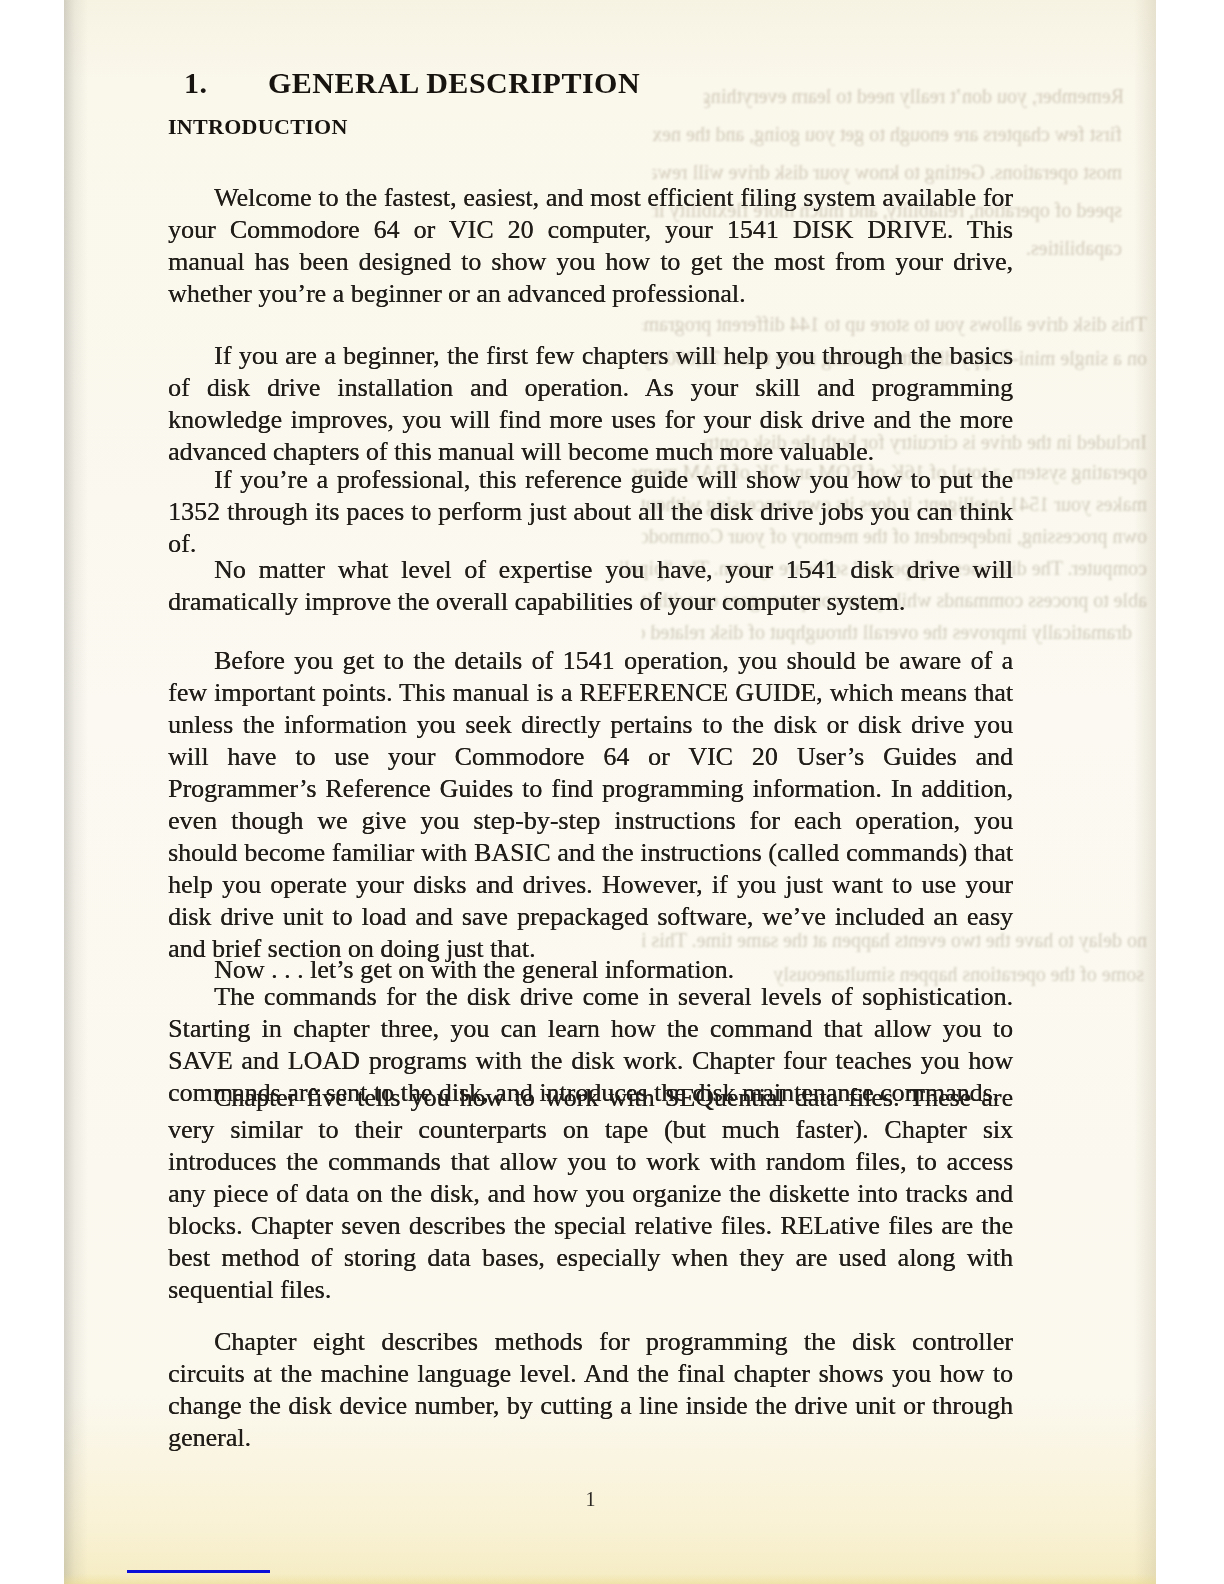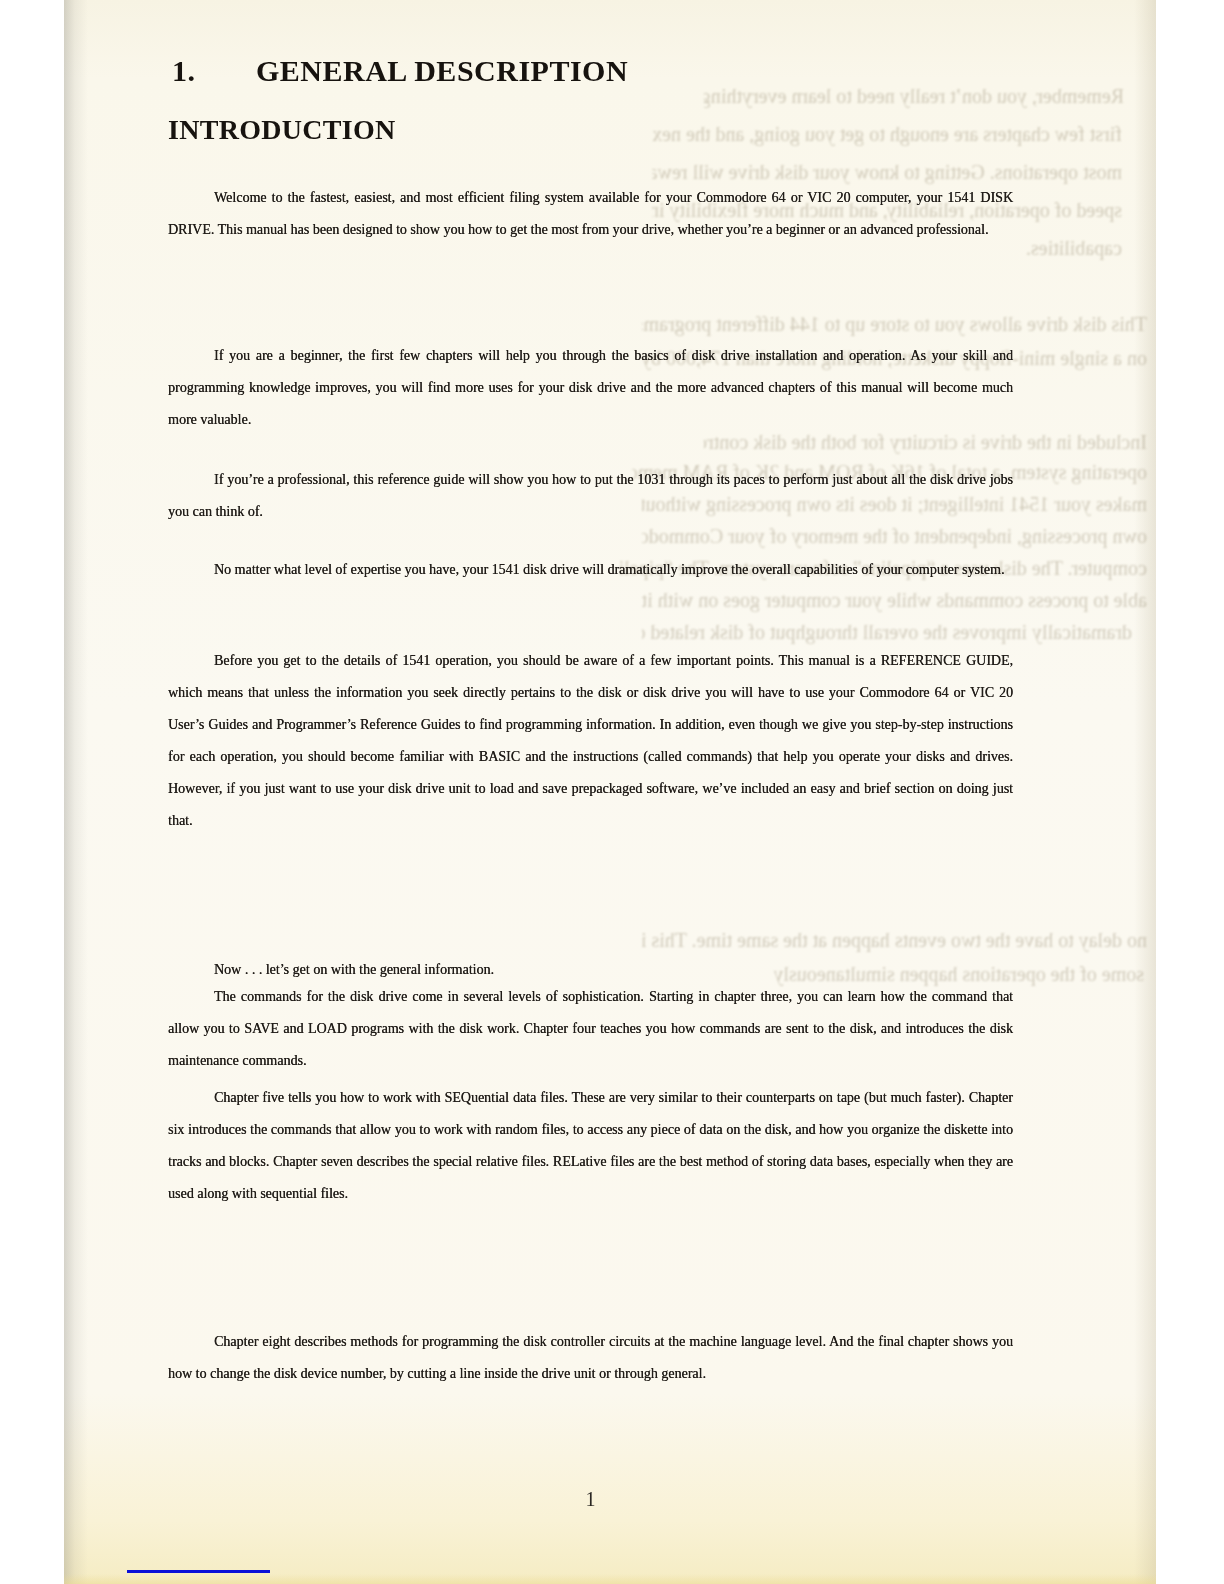--- a/index.html
+++ b/index.html
@@ -19,31 +19,31 @@
   .edge-right{
     position:absolute;right:0;top:0;width:22px;height:100%;
     background:linear-gradient(270deg,rgba(160,148,115,0.20),rgba(160,148,115,0) 100%);
   }
   .edge-bottom{
     position:absolute;left:0;bottom:0;width:100%;height:10px;
     background:linear-gradient(180deg,rgba(240,225,160,0) 0%,rgba(236,219,148,0.55) 100%);
   }
   
   .chapter{
-    position:absolute;left:104px;top:50px;margin:4px;
+    position:absolute;left:104px;top:50px;margin:16px;
     font-size:30px;font-weight:700;color:#17130f;letter-spacing:0.5px;white-space:nowrap;
   }
   .chapnum{display:inline-block;width:84px;}
   .section{
     position:absolute;left:104px;top:114px;margin:0;
-    font-size:28px;font-weight:700;color:#17130f;letter-spacing:0.3px;
+    font-size:22px;font-weight:700;color:#17130f;letter-spacing:0.3px;
   }
   .para{
     position:absolute;left:104px;width:845px;margin:0;
-    font-size:14px;line-height:32px;color:#211d19;
+    font-size:26px;line-height:32px;color:#211d19;
     text-align:justify;text-indent:46px;
     text-shadow:0.25px 0 0 currentColor;
   }
   .p0{top:182px;} .p1{top:340px;} .p2{top:464px;} .p3{top:554px;font-family:Liberation Serif, serif;}
   .p4{top:645px;} .p5{top:928px;margin-top:26px;} .p6{top:981px;} .p7{top:1082px;} .p8{top:1326px;}
   .pagenum{
     position:absolute;left:104px;top:1488px;width:845px;
     font-size:20px;color:#2a2723;text-align:center;
   }
   
@@ -102,21 +102,21 @@
   </div>
 
   <h1 class="chapter">
     <span class="chapnum">1.</span><span class="chaptitle">GENERAL DESCRIPTION</span>
   </h1>
 
   <h2 class="section">INTRODUCTION</h2>
 
   <p class="para p0">Welcome to the fastest, easiest, and most efficient filing system available for your Commodore 64 or VIC 20 computer, your 1541 DISK DRIVE. This manual has been designed to show you how to get the most from your drive, whether you’re a beginner or an advanced professional.</p>
   <p class="para p1">If you are a beginner, the first few chapters will help you through the basics of disk drive installation and operation. As your skill and programming knowledge improves, you will find more uses for your disk drive and the more advanced chapters of this manual will become much more valuable.</p>
-  <p class="para p2">If you’re a professional, this reference guide will show you how to put the 1031 through its paces to perform just about all the disk drive jobs you can think of.</p>
+  <p class="para p2">If you’re a professional, this reference guide will show you how to put the 1352 through its paces to perform just about all the disk drive jobs you can think of.</p>
   <p class="para p3">No matter what level of expertise you have, your 1541 disk drive will dramatically improve the overall capabilities of your computer system.</p>
   <p class="para p4">Before you get to the details of 1541 operation, you should be aware of a few important points. This manual is a REFERENCE GUIDE, which means that unless the information you seek directly pertains to the disk or disk drive you will have to use your Commodore 64 or VIC 20 User’s Guides and Programmer’s Reference Guides to find programming information. In addition, even though we give you step-by-step instructions for each operation, you should become familiar with BASIC and the instructions (called commands) that help you operate your disks and drives. However, if you just want to use your disk drive unit to load and save prepackaged software, we’ve included an easy and brief section on doing just that.</p>
   <p class="para p5">Now . . . let’s get on with the general information.</p>
   <p class="para p6">The commands for the disk drive come in several levels of sophistication. Starting in chapter three, you can learn how the command that allow you to SAVE and LOAD programs with the disk work. Chapter four teaches you how commands are sent to the disk, and introduces the disk maintenance commands.</p>
   <p class="para p7">Chapter five tells you how to work with SEQuential data files. These are very similar to their counterparts on tape (but much faster). Chapter six introduces the commands that allow you to work with random files, to access any piece of data on the disk, and how you organize the diskette into tracks and blocks. Chapter seven describes the special relative files. RELative files are the best method of storing data bases, especially when they are used along with sequential files.</p>
   <p class="para p8">Chapter eight describes methods for programming the disk controller circuits at the machine language level. And the final chapter shows you how to change the disk device number, by cutting a line inside the drive unit or through general.</p>
 
   <div class="pagenum">1</div>
 </div>
 

